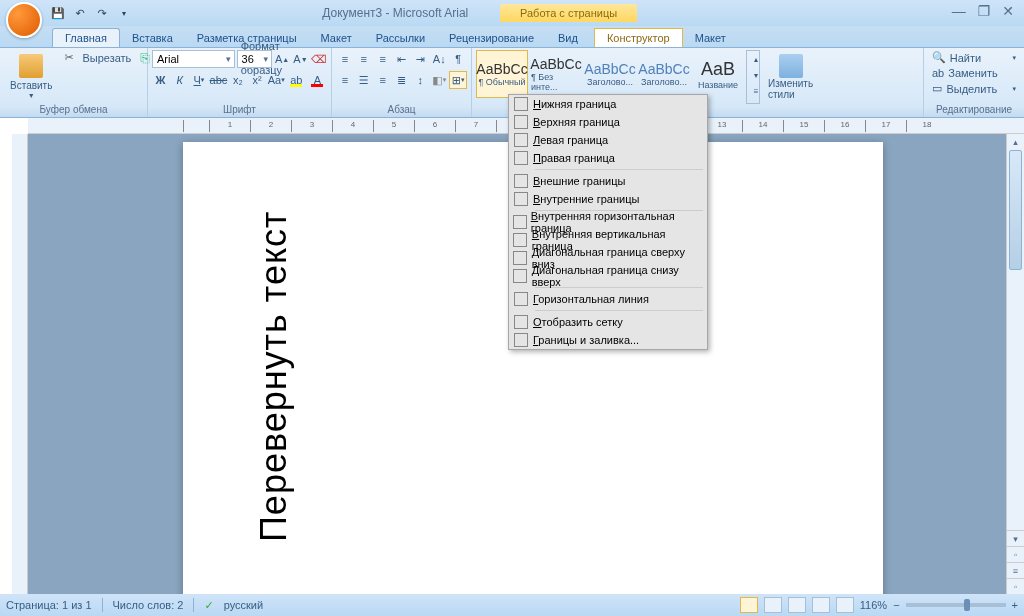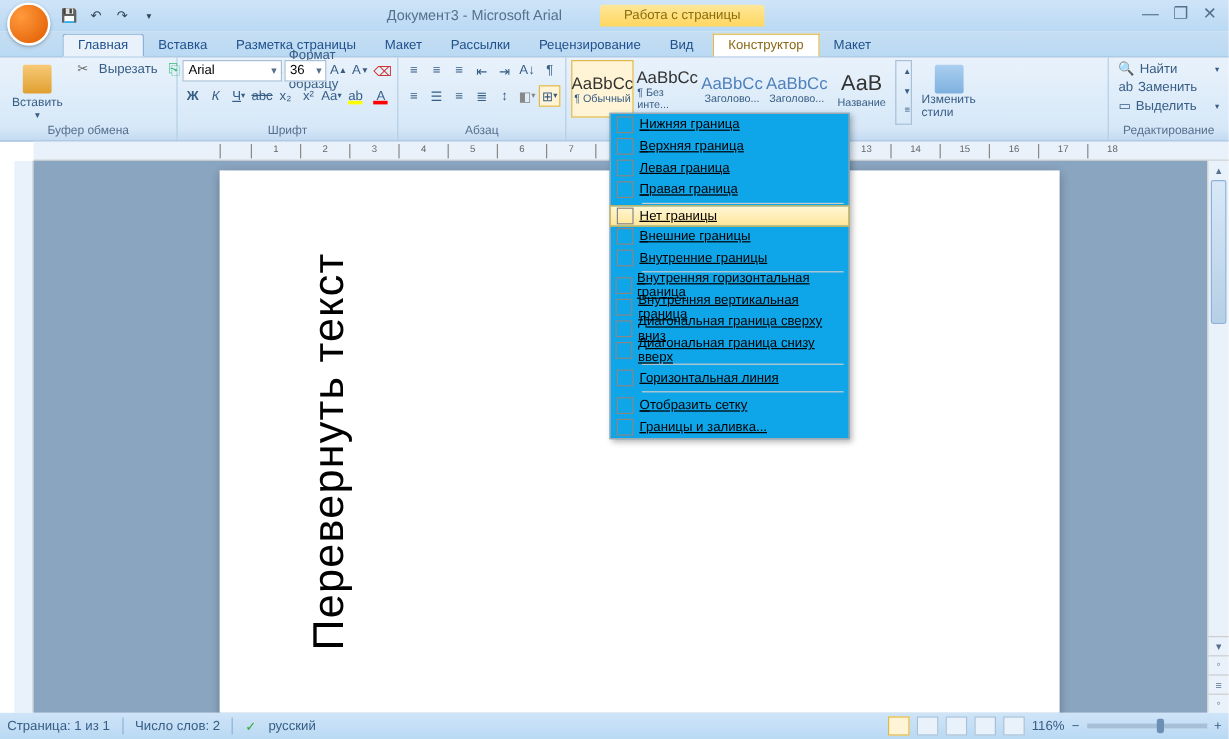--- a/index.html
+++ b/index.html
@@ -74,21 +74,21 @@
 .rotated-text { position: absolute; top: 20px; left: 100px; width: 400px; font-size: 36px; font-family: Arial; transform: rotate(-90deg); transform-origin: left top; letter-spacing: 1px; white-space: nowrap; left: 70px; top: 400px; }
 
 
 .vscroll { position: absolute; right: 0; top: 134px; bottom: 22px; width: 18px; background: #e9f2fb; border-left: 1px solid #ccc; }
 .vscroll .thumb { position: absolute; top: 16px; left: 2px; right: 2px; height: 120px; background: linear-gradient(#d8e8f8,#b5cfe5); border: 1px solid #8db2d8; border-radius: 2px; }
 .vscroll .arrow { height: 16px; display: flex; align-items: center; justify-content: center; color: #56708d; font-size: 9px; }
 .vscroll .nav { position: absolute; bottom: 0; width: 100%; }
 .vscroll .nav .arrow { border-top: 1px solid #ccc; }
 
 
-.borders-menu { position: absolute; left: 508px; top: 94px; width: 200px; background: #0ea5e9; border: 1px solid #a7a6aa; box-shadow: 2px 2px 5px rgba(0,0,0,.3); z-index: 100; font-size: 11px; text-decoration: underline; }
+.borders-menu { position: absolute; left: 508px; top: 94px; width: 200px; background: #e5e5e5; border: 1px solid #a7a6aa; box-shadow: 2px 2px 5px rgba(0,0,0,.3); z-index: 100; font-size: 11px; }
 .borders-menu .item { display: flex; align-items: center; height: 18px; padding: 0 6px 0 0; }
 .borders-menu .item .icon-col { width: 24px; display: flex; justify-content: center; }
 .borders-menu .item.hover { background: linear-gradient(#fff6d6,#ffe79a); border: 1px solid #e0b94c; margin: -1px; }
 .borders-menu .sep { height: 1px; background: #ccc; margin: 2px 4px 2px 26px; }
 .bicon { width: 14px; height: 14px; border: 1px solid #888; position: relative; }
 
 
 .statusbar { position: absolute; bottom: 0; left: 0; right: 0; height: 22px; background: linear-gradient(#cfe4f8,#b9d9f3); display: flex; align-items: center; font-size: 11px; color: #375d85; padding: 0 6px; gap: 10px; }
 .statusbar .sep { width: 1px; height: 14px; background: #8db2d8; }
 .statusbar .right { margin-left: auto; display: flex; align-items: center; gap: 6px; }
@@ -336,26 +336,20 @@
       </div>
       <span><u>Л</u>евая граница</span>
     </div>
     <div class="item">
       <div class="icon-col">
         <div class="bicon"></div>
       </div>
       <span><u>П</u>равая граница</span>
     </div>
     <div class="sep"></div>
-    <div class="item hover">
-      <div class="icon-col">
-        <div class="bicon"></div>
-      </div>
-      <span><u>Н</u>ет границы</span>
-    </div>
     <div class="item">
       <div class="icon-col">
         <div class="bicon"></div>
       </div>
       <span><u>В</u>нешние границы</span>
     </div>
     <div class="item">
       <div class="icon-col">
         <div class="bicon"></div>
       </div>

